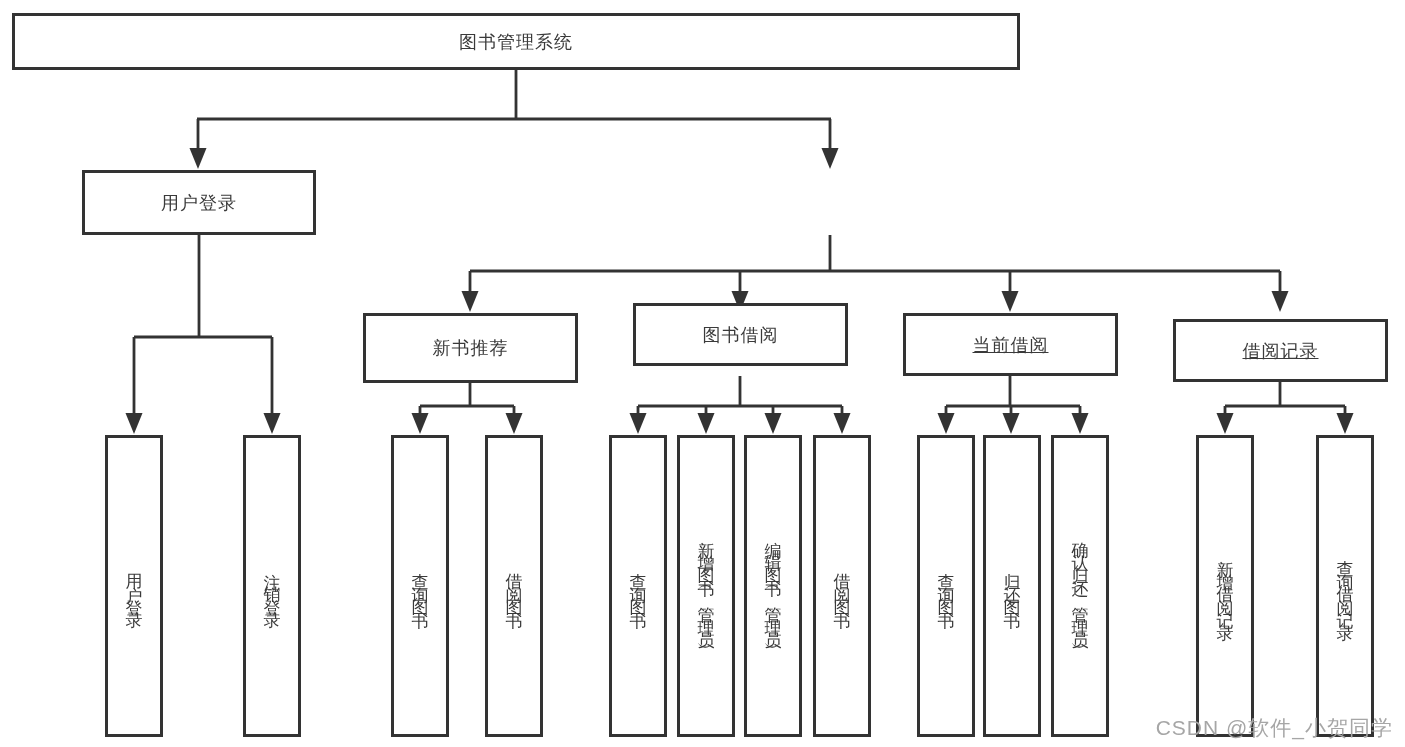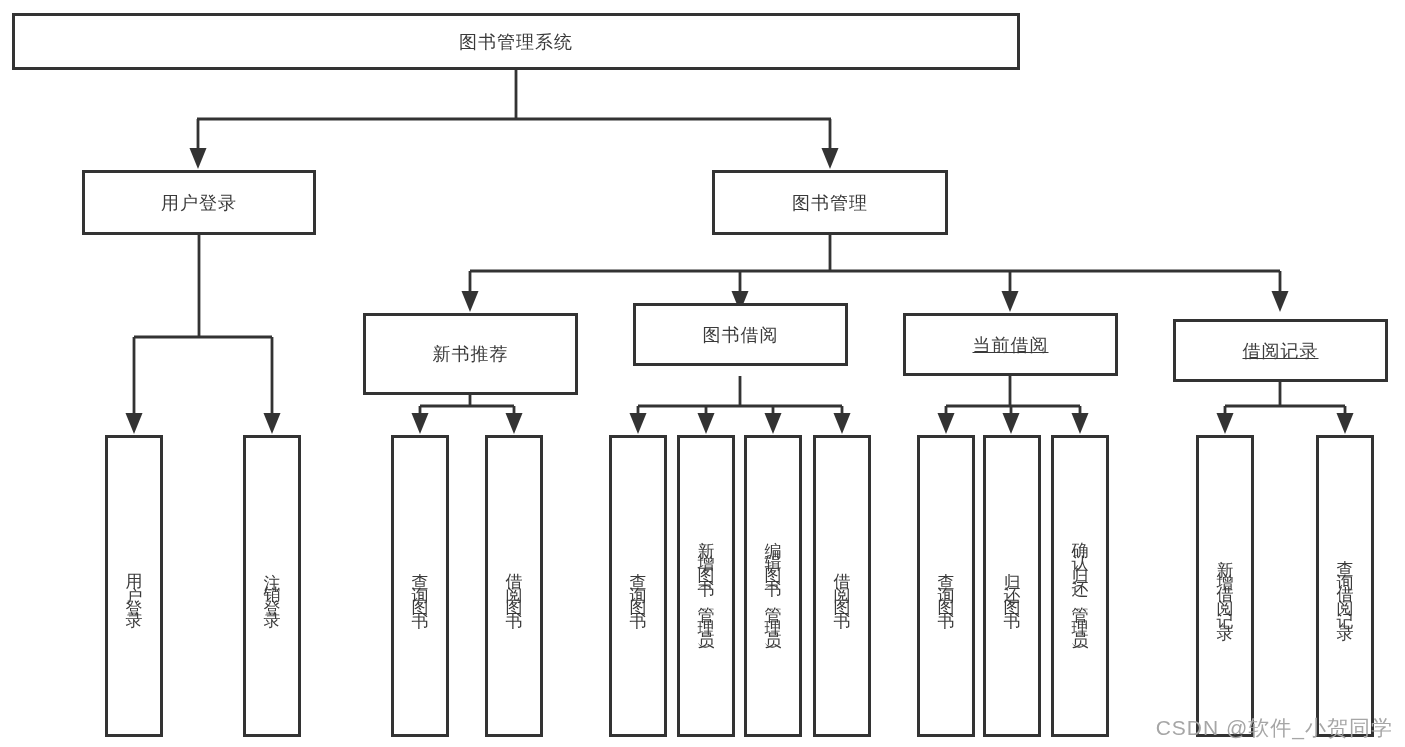--- a/index.html
+++ b/index.html
@@ -133,23 +133,22 @@
       <path d="M1225 406 V415"></path>
         <polygon points="1216.5,413 1233.5,413 1225,434"></polygon>
       <path d="M1345 406 V415"></path>
         <polygon points="1336.5,413 1353.5,413 1345,434"></polygon>
     </g>
   </svg>
 
   <div class="node hbox" style="left:12px; top:13px; width:1008px; height:57px;">图书管理系统</div>
 
   <div class="node hbox" style="left:82px; top:170px; width:234px; height:65px;">用户登录</div>
-  <div class="node hbox" style="left:712px; top:170px; width:236px; height:65px;">图书管理</div>
 
-  <div class="node hbox" style="left:363px; top:313px; width:215px; height:82px;">新书推荐</div>
+  <div class="node hbox" style="left:363px; top:313px; width:215px; height:70px;">新书推荐</div>
   <div class="node hbox" style="left:633px; top:303px; width:215px; height:63px;">图书借阅</div>
   <div class="node hbox" style="left:903px; top:313px; width:215px; height:63px;text-decoration:underline;">当前借阅</div>
   <div class="node hbox" style="left:1173px; top:319px; width:215px; height:63px;text-decoration:underline;">借阅记录</div>
 
   <div class="node vbox" style="left:105px;">
     <span class="vtext">用户登录</span>
   </div>
   <div class="node vbox" style="left:243px;">
     <span class="vtext">注销登录</span>
   </div>

